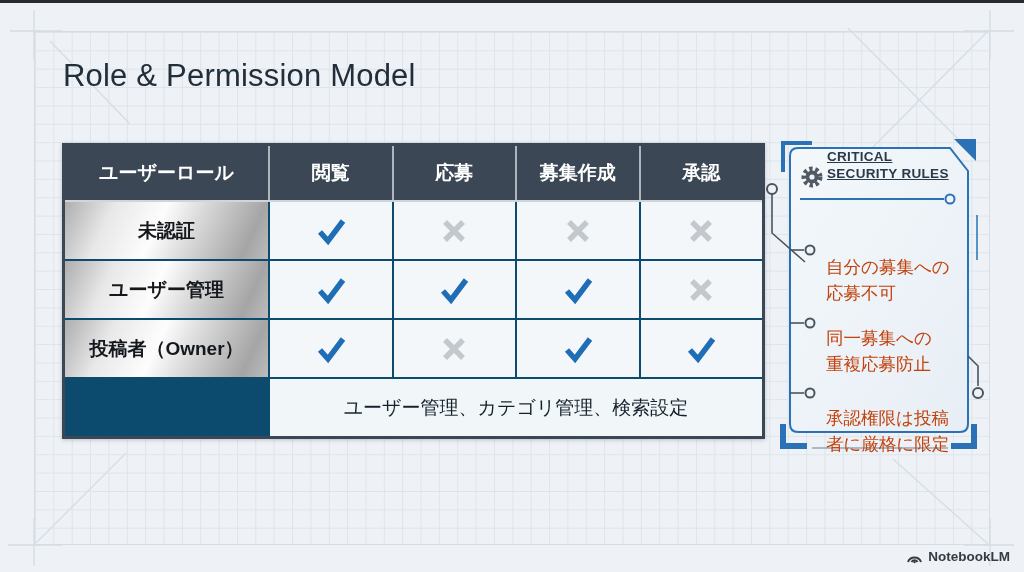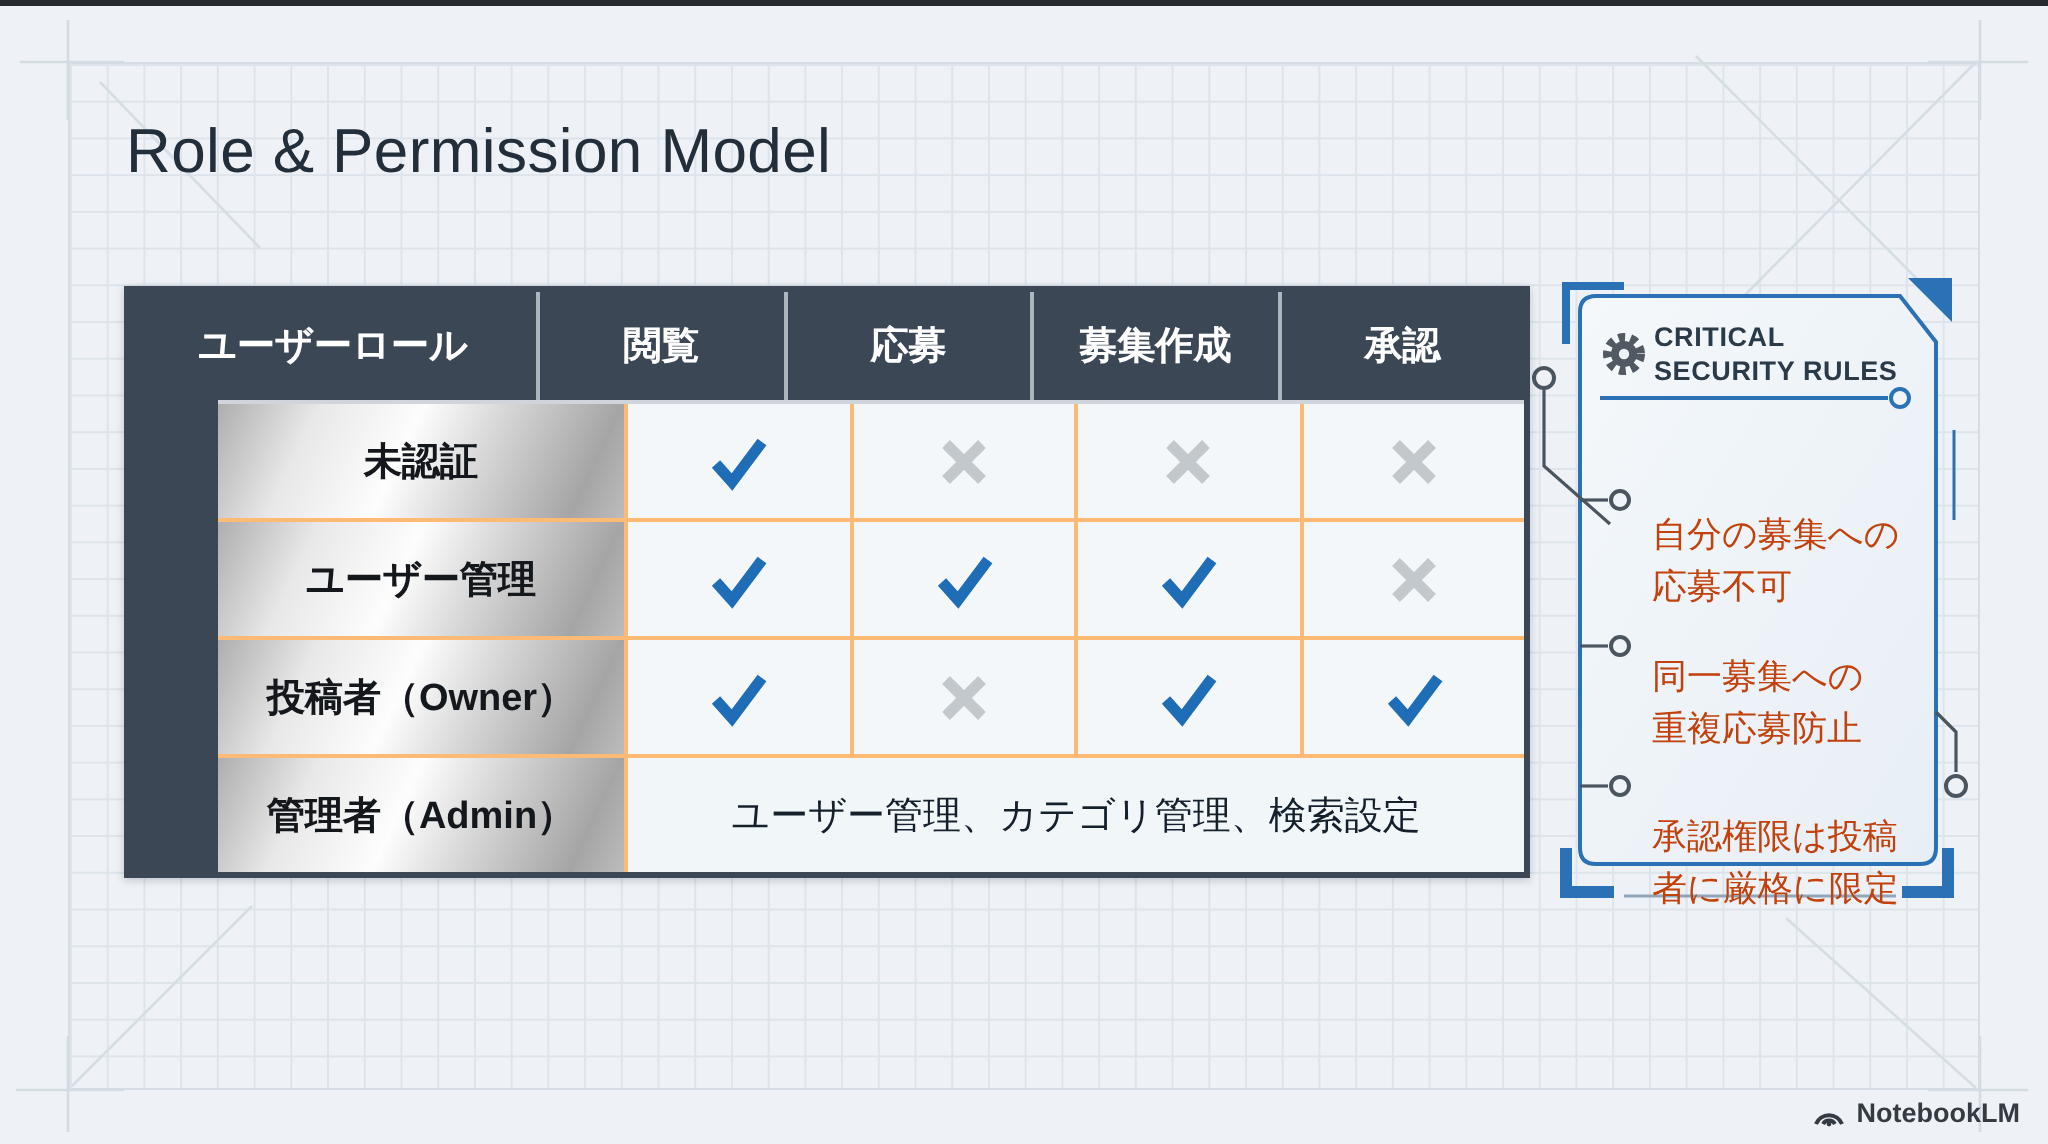--- a/index.html
+++ b/index.html
@@ -31,41 +31,40 @@
     background:#3b4754; padding:3px; box-shadow:0 1px 4px rgba(40,55,70,.25);
   }
   .thead { display:grid; grid-template-columns:203px repeat(4,1fr); height:54px; background:#3b4754; }
   .th {
     display:flex; align-items:center; justify-content:center;
     color:#ffffff; font-size:19px; font-weight:700;
   }
   .th + .th { border-left:2px solid #aeb6bd; }
   .tbody {
     display:grid; grid-template-columns:203px repeat(4,1fr);
-    grid-auto-rows:57px; gap:2px; background:#fdba74;
+    grid-auto-rows:57px; gap:2px; background:#0c4a6e;
     border-top:2px solid #cfd5da;
-    margin-left:44px;
   }
   .cell-label {
     background:linear-gradient(115deg,#aeaeae 0%,#e8e8e8 22%,#fdfdfd 45%,#d9d9d9 62%,#a5a5a5 88%,#bcbcbc 100%);
     display:flex; align-items:center; justify-content:center;
     font-size:19px; font-weight:700; color:#14181c;
   }
   .cell-icon { background:#f3f7fa; display:flex; align-items:center; justify-content:center; }
   .cell-span {
     background:#f1f6f9; grid-column:2 / 6;
     display:flex; align-items:center; justify-content:center;
     font-size:19px; font-weight:400; color:#14202b;
   }
 
   
   .panel-title {
-    position:absolute; left:827px; top:160px; width:140px; z-index:2;
+    position:absolute; left:827px; top:148px; width:140px; z-index:2;
     font-size:13.5px; font-weight:800; color:#2b3a49; line-height:17px;
-    letter-spacing:0.3px; white-space:pre-line;
+    letter-spacing:0.3px; white-space:pre-line;text-decoration:underline;
   }
   .panel-item {
     position:absolute; left:826px; width:140px; z-index:2;
     font-size:17.5px; font-weight:400; color:#c2410c; line-height:26px; white-space:pre-line;margin-top:28px;
   }
   .panel-item.i0 { top:226px; }
   .panel-item.i1 { top:297px; }
   .panel-item.i2 { top:377px; }
 
   
@@ -210,21 +209,20 @@
         <div class="cell-icon">
           <svg width="34" height="34" viewBox="0 0 34 34">
             <path d="M6 18 L14 27 L29 7" stroke="#1e6db6" fill="none" stroke-width="5.5"></path>
           </svg>
         </div>
         <div class="cell-icon">
           <svg width="34" height="34" viewBox="0 0 34 34">
             <path d="M6 18 L14 27 L29 7" stroke="#1e6db6" fill="none" stroke-width="5.5"></path>
           </svg>
         </div>
-        <div class="cell-label">管理者（Admin）</div>
         <div class="cell-span">ユーザー管理、カテゴリ管理、検索設定</div>
       </div>
   </div>
 
   <div class="panel-title">CRITICAL
 SECURITY RULES</div>
   <div class="panel-item i0">自分の募集への
 応募不可</div>
   <div class="panel-item i1">同一募集への
 重複応募防止</div>

